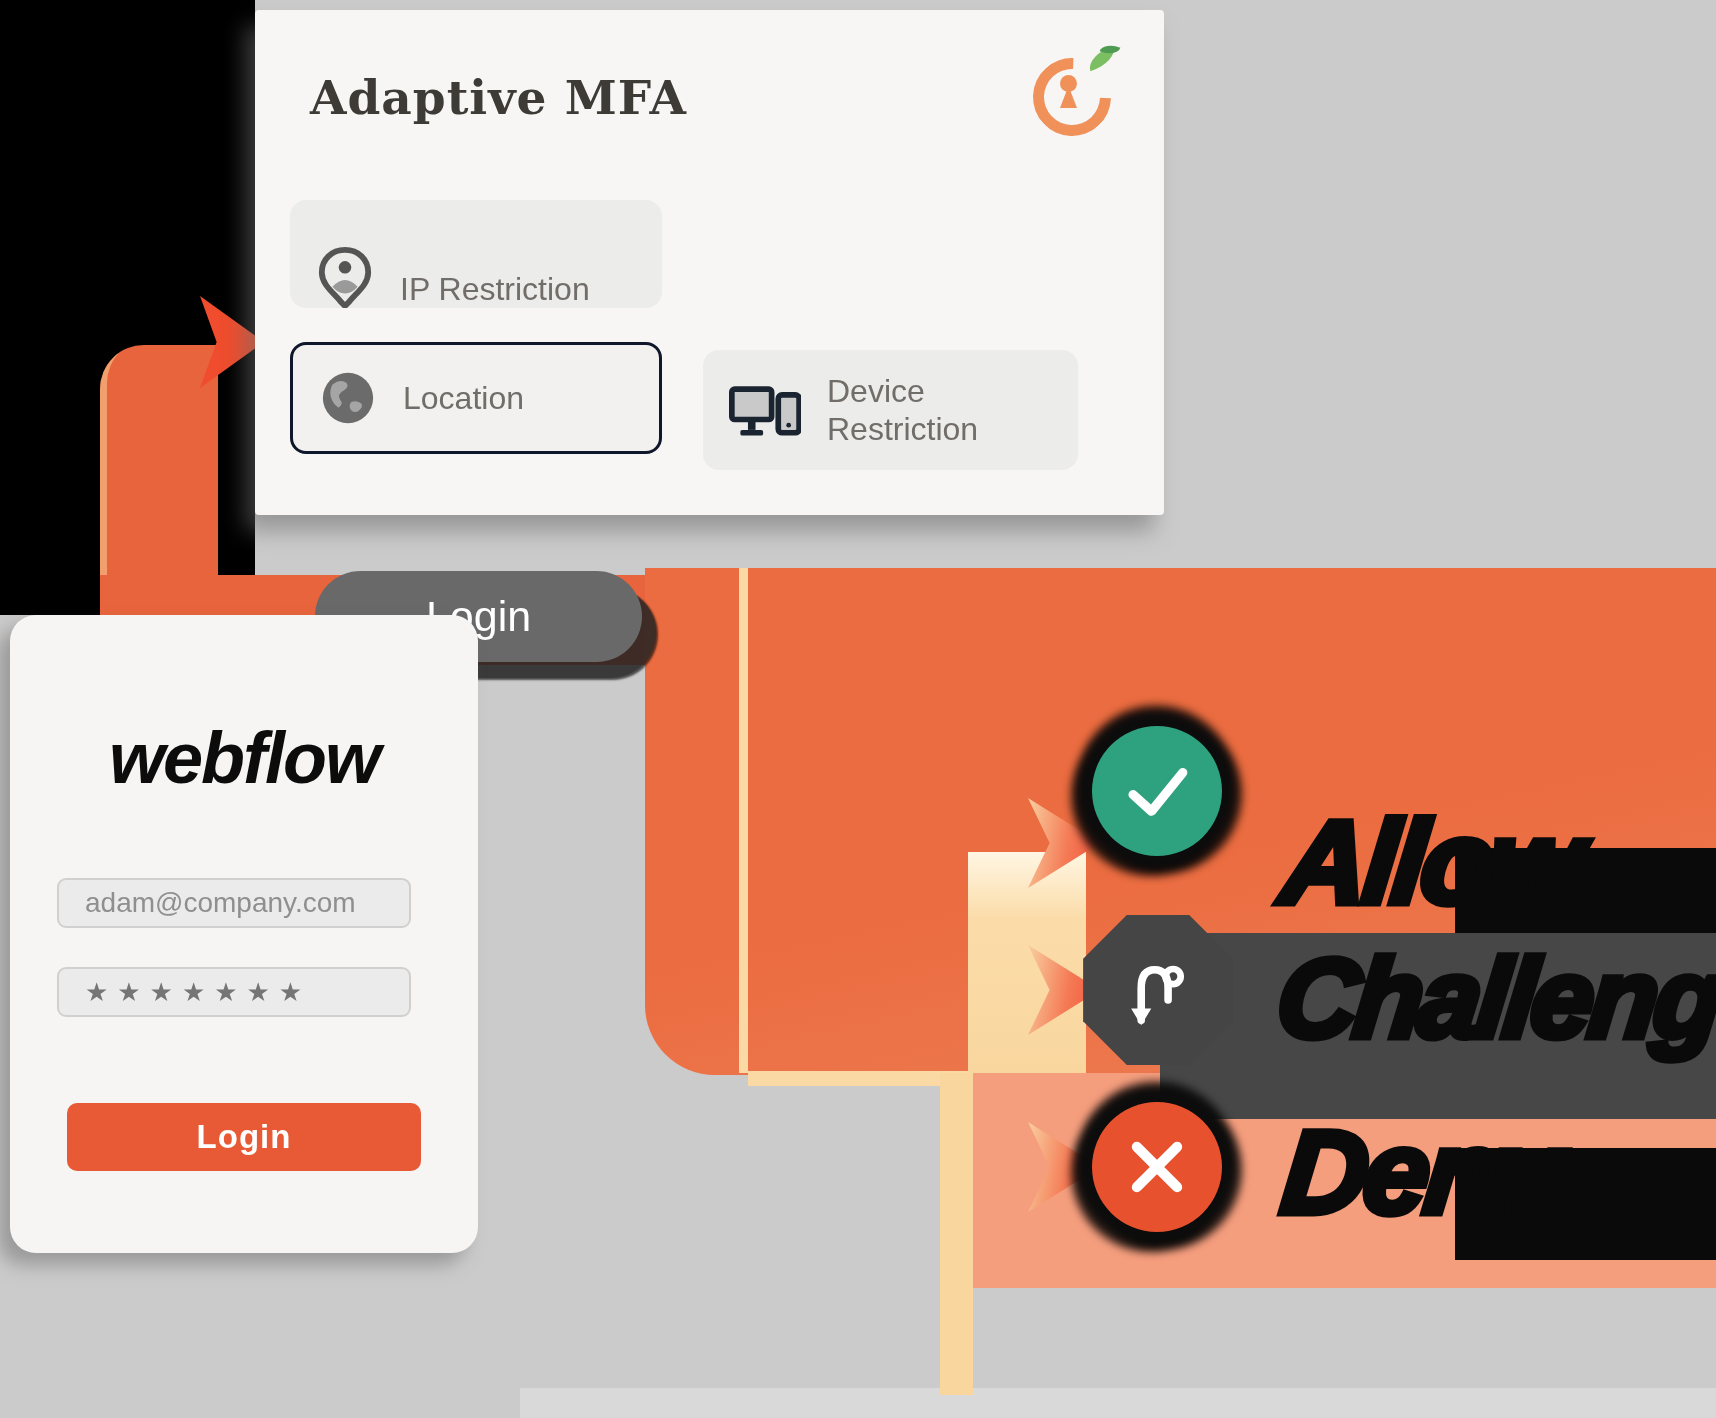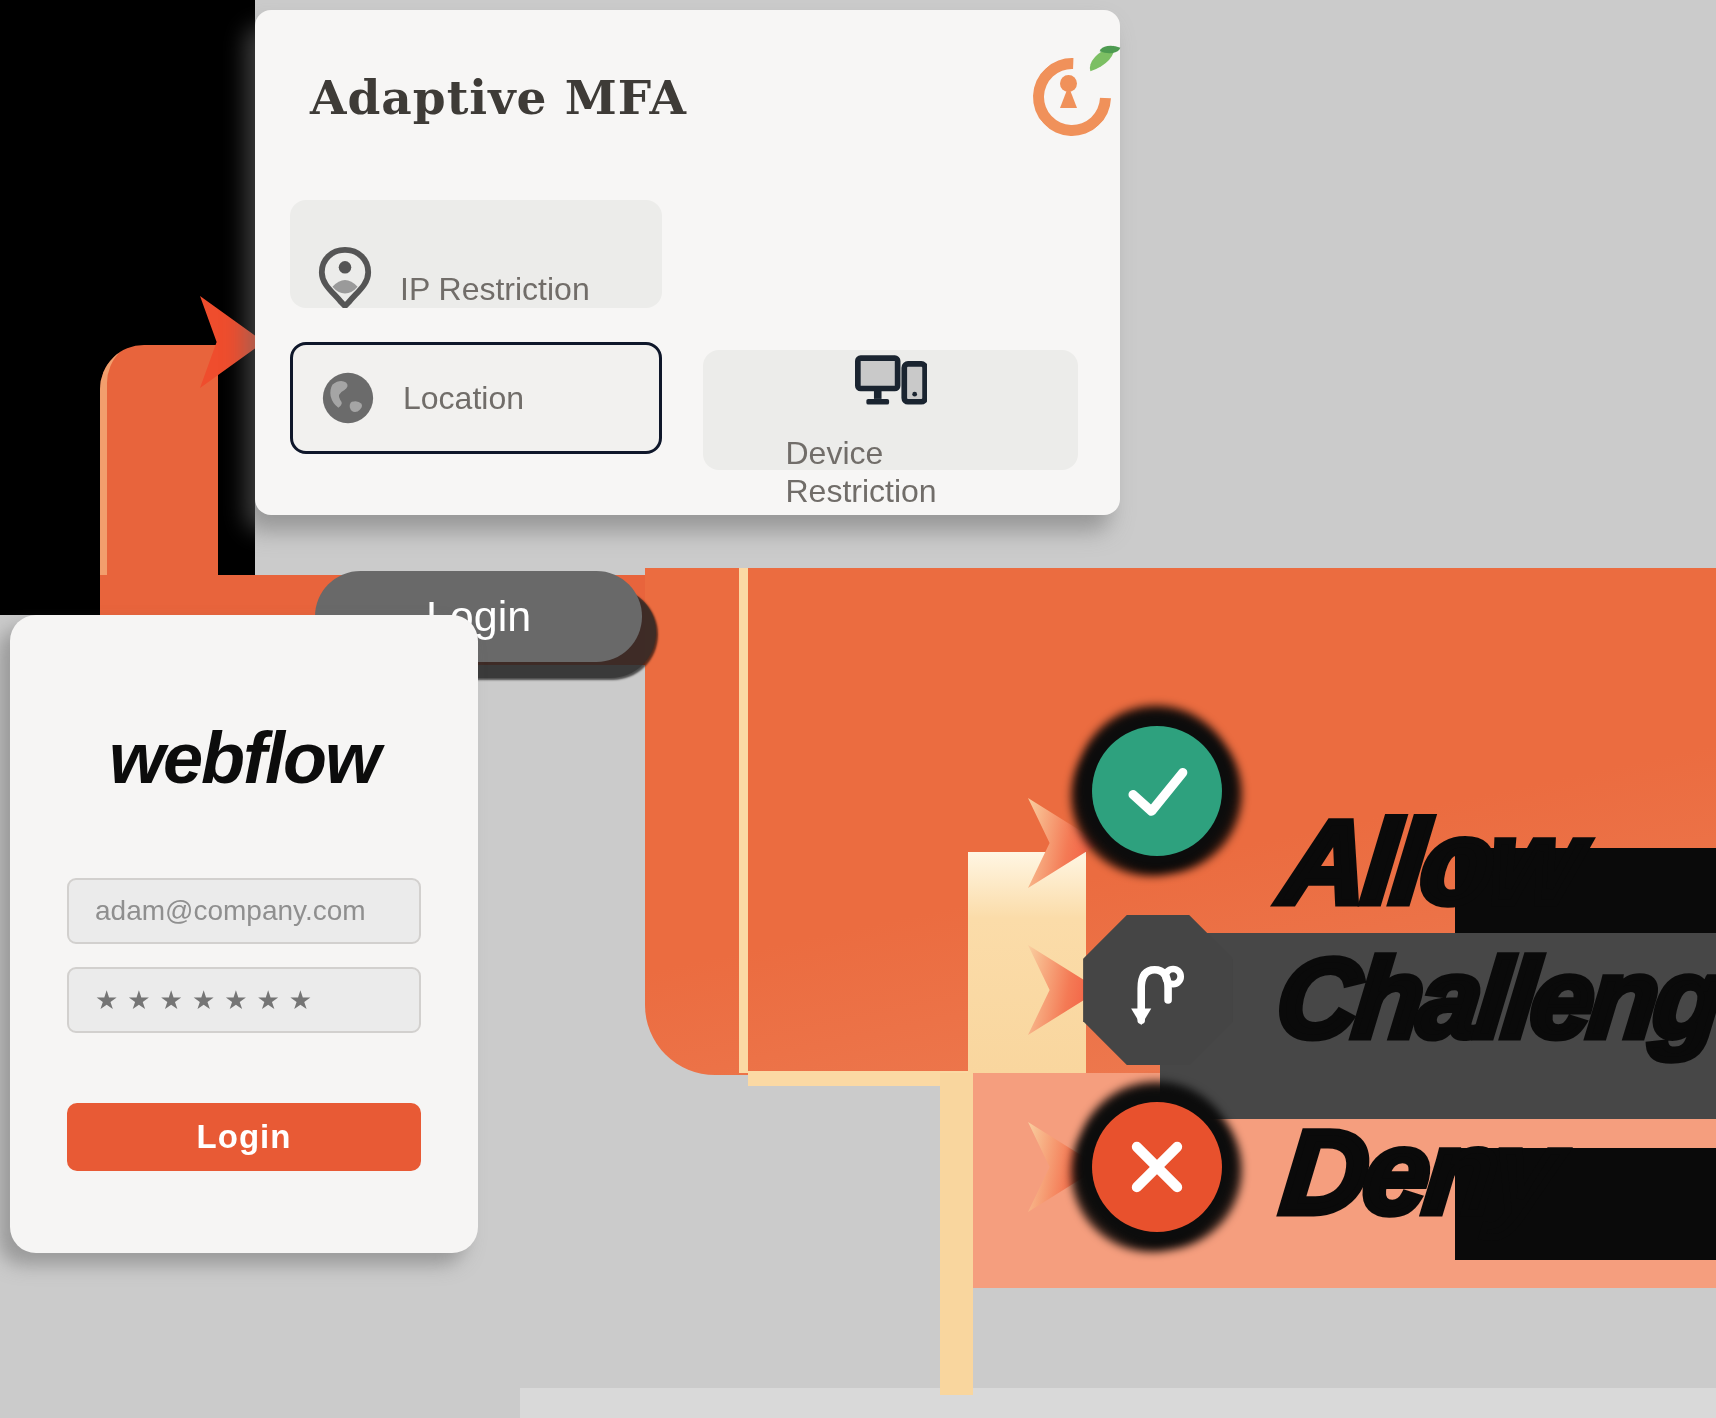--- a/index.html
+++ b/index.html
@@ -50,56 +50,56 @@
   .deny-badge{left:1092px;top:1102px;width:130px;height:130px;background:#E8512D;}
 
   .outcome-label{color:#0a0a0a;font-weight:bold;font-style:italic;
                  font-size:118px;line-height:1;letter-spacing:-4px;
                  -webkit-text-stroke:7px #0a0a0a;transform:skewX(-6deg);white-space:nowrap;}
   .lab-allow{left:1283px;top:803px;}
   .lab-challenge{left:1278px;top:943px;font-size:112px;}
   .lab-deny{left:1283px;top:1113px;}
 
   
-  .mfa-card{left:255px;top:10px;width:865px;height:505px;background:#F7F6F5;border-radius:16px;
-            box-shadow:-10px 16px 22px rgba(110,110,110,.55);}
+  .mfa-card{left:255px;top:10px;width:865px;height:505px;background:#F7F6F5;border-radius:4px;
+            box-shadow:-10px 16px 22px rgba(110,110,110,.55);padding-left:44px;}
   .mfa-title{left:55px;top:60px;font-family:"DejaVu Serif",serif;font-weight:bold;
              font-size:47px;color:#3E3B37;letter-spacing:1px;}
   .logo{left:772px;top:38px;width:96px;height:96px;}
   .logo-ring{left:6px;top:10px;width:56px;height:56px;border:11px solid #F0915A;border-radius:50%;
              border-top-color:transparent;transform:rotate(47deg);}
   .logo-key-head{left:33px;top:27px;width:17px;height:17px;background:#F0915A;border-radius:50%;}
   .logo-key-body{left:33px;top:38px;width:17px;height:22px;background:#F0915A;
                  clip-path:polygon(50% 0,100% 100%,0 100%);}
   .leaf1{left:60px;top:2px;width:30px;height:17px;background:#7CBF63;border-radius:100% 0 100% 0;
          transform:rotate(-18deg);}
   .leaf2{left:74px;top:-4px;width:18px;height:11px;background:#4E9B51;border-radius:100% 0 100% 0;
          transform:rotate(22deg);}
   .chip{background:#ECECEA;border-radius:16px;display:flex;align-items:center;gap:26px;
         padding:0 26px;box-sizing:border-box;color:#716D69;font-size:32px;}
   .chip1{left:35px;top:190px;width:372px;height:108px;align-items:flex-end;}
   .chip2{left:448px;top:207px;width:375px;height:112px;}
   .chip3{left:35px;top:332px;width:372px;height:112px;background:#F2F1EF;
          border:3px solid #0f172a;}
-  .chip4{left:448px;top:340px;width:375px;height:120px;flex-direction:column;}
+  .chip4{left:448px;top:340px;width:375px;height:120px;}
   .chip-label{line-height:1.2;}
   .chip .icn{flex:0 0 auto;display:flex;}
 
   
   .login-pill{left:315px;top:571px;width:327px;height:91px;border-radius:46px;background:#696969;
               display:flex;align-items:center;justify-content:center;
               box-shadow:14px 16px 0 rgba(45,45,45,.6),16px 18px 2px rgba(10,10,10,.65);}
   .login-pill span{color:#fff;font-size:43px;}
 
   
   .wf-card{left:10px;top:615px;width:468px;height:638px;background:#F6F5F4;border-radius:26px;
            box-shadow:-12px 12px 18px rgba(115,115,115,.55);}
   .wf-logo{left:0;top:102px;width:100%;text-align:center;font-size:72px;font-weight:bold;
            font-style:italic;color:#0c0c0c;letter-spacing:-2px;}
-  .wf-input{left:57px;width:354px;height:66px;background:#EBEBEB;border:2px solid #D2D0CE;
+  .wf-input{left:47px;width:354px;height:50px;background:#EBEBEB;border:2px solid #D2D0CE;
             border-radius:9px;box-sizing:border-box;display:flex;align-items:center;padding:0 26px;}
   .wf-email{top:263px;color:#8F8F8F;font-size:28px;}
   .wf-pass{top:352px;color:#757575;font-size:26px;letter-spacing:9px;}
   .wf-btn{left:57px;top:488px;width:354px;height:68px;background:#E85A35;border-radius:10px;
           display:flex;align-items:center;justify-content:center;color:#fff;font-size:33px;
           font-weight:bold;letter-spacing:1px;}
 </style>
 </head>
 <body>
 

